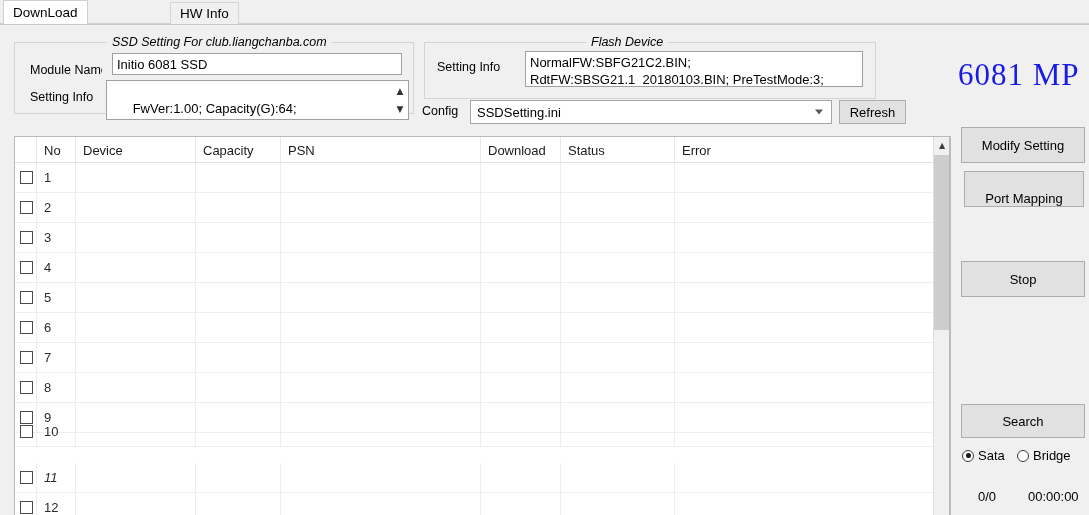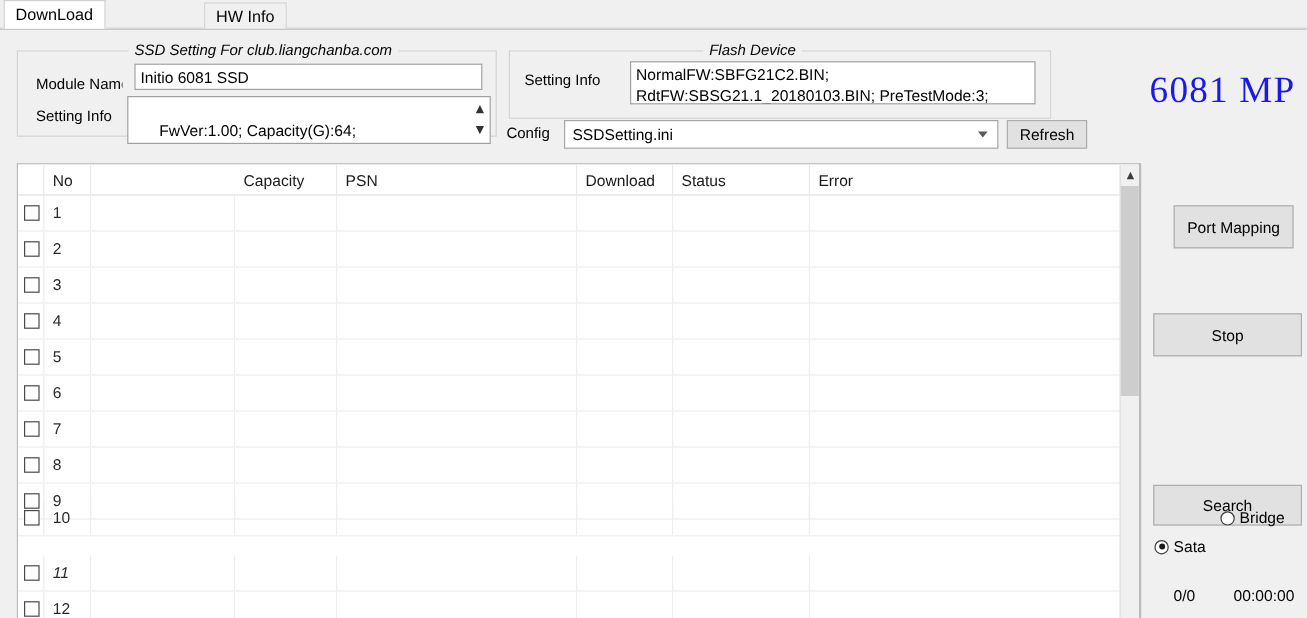--- a/index.html
+++ b/index.html
@@ -301,20 +301,21 @@
     <div class="btn" style="left:839px; top:75px; width:67px; height:24px;">
       <span>Refresh</span>
     </div>
   </div>
 
   <div class="grid-wrap">
     <div class="grid-inner">
       <div class="ghead" id="grid-header">
           <div class="hcell" style="left: 0px; width: 22px;"></div>
           <div class="hcell" style="left: 22px; width: 39px;">No</div>
+          <div class="hcell" style="left: 61px; width: 120px;">Device</div>
           <div class="hcell" style="left: 181px; width: 85px;">Capacity</div>
           <div class="hcell" style="left: 266px; width: 200px;">PSN</div>
           <div class="hcell" style="left: 466px; width: 80px;">Download</div>
           <div class="hcell" style="left: 546px; width: 114px;">Status</div>
           <div class="hcell" style="left: 660px; width: 260px;">Error</div>
         </div>
       <div id="grid-body">
           <div class="grow" style="top: 26px;">
             <div class="gcell" style="left: 0px; width: 22px;">
               <span class="rowchk" style="left: 5px; top: 8px;"></span>
@@ -635,40 +636,43 @@
       </div>
     </div>
   </div>
 
   <div class="divider"></div>
 
   <div class="brand">6081 MP</div>
 
   <div class="sidebar">
 
-
-    <div class="btn" style="left:22px; top:147px; width:100px; height:36px;">
+    <div class="btn" style="left:5px; top:103px; width:124px; height:36px;">
+      <span>Modify Setting</span>
+    </div>
+
+    <div class="btn" style="left:8px; top:147px; width:120px; height:36px;align-items:flex-end;">
       <span>Port Mapping</span>
     </div>
 
 
     <div class="btn" style="left:5px; top:237px; width:124px; height:36px;">
       <span>Stop</span>
     </div>
 
     <div class="btn" style="left:5px; top:380px; width:124px; height:34px;">
       <span>Search</span>
     </div>
 
     <div class="radio-row" style="left:6px; top:424px;">
       <span class="radio checked"></span>
       <span>Sata</span>
     </div>
 
-    <div class="radio-row" style="left:61px; top:400px;">
+    <div class="radio-row" style="left:61px; top:424px;">
       <span class="radio"></span>
       <span>Bridge</span>
     </div>
 
     <div class="statnum" style="left:22px; top:465px;">0/0</div>
 
     <div class="statnum" style="left:72px; top:465px;">00:00:00</div>
   </div>
 
 </div>

